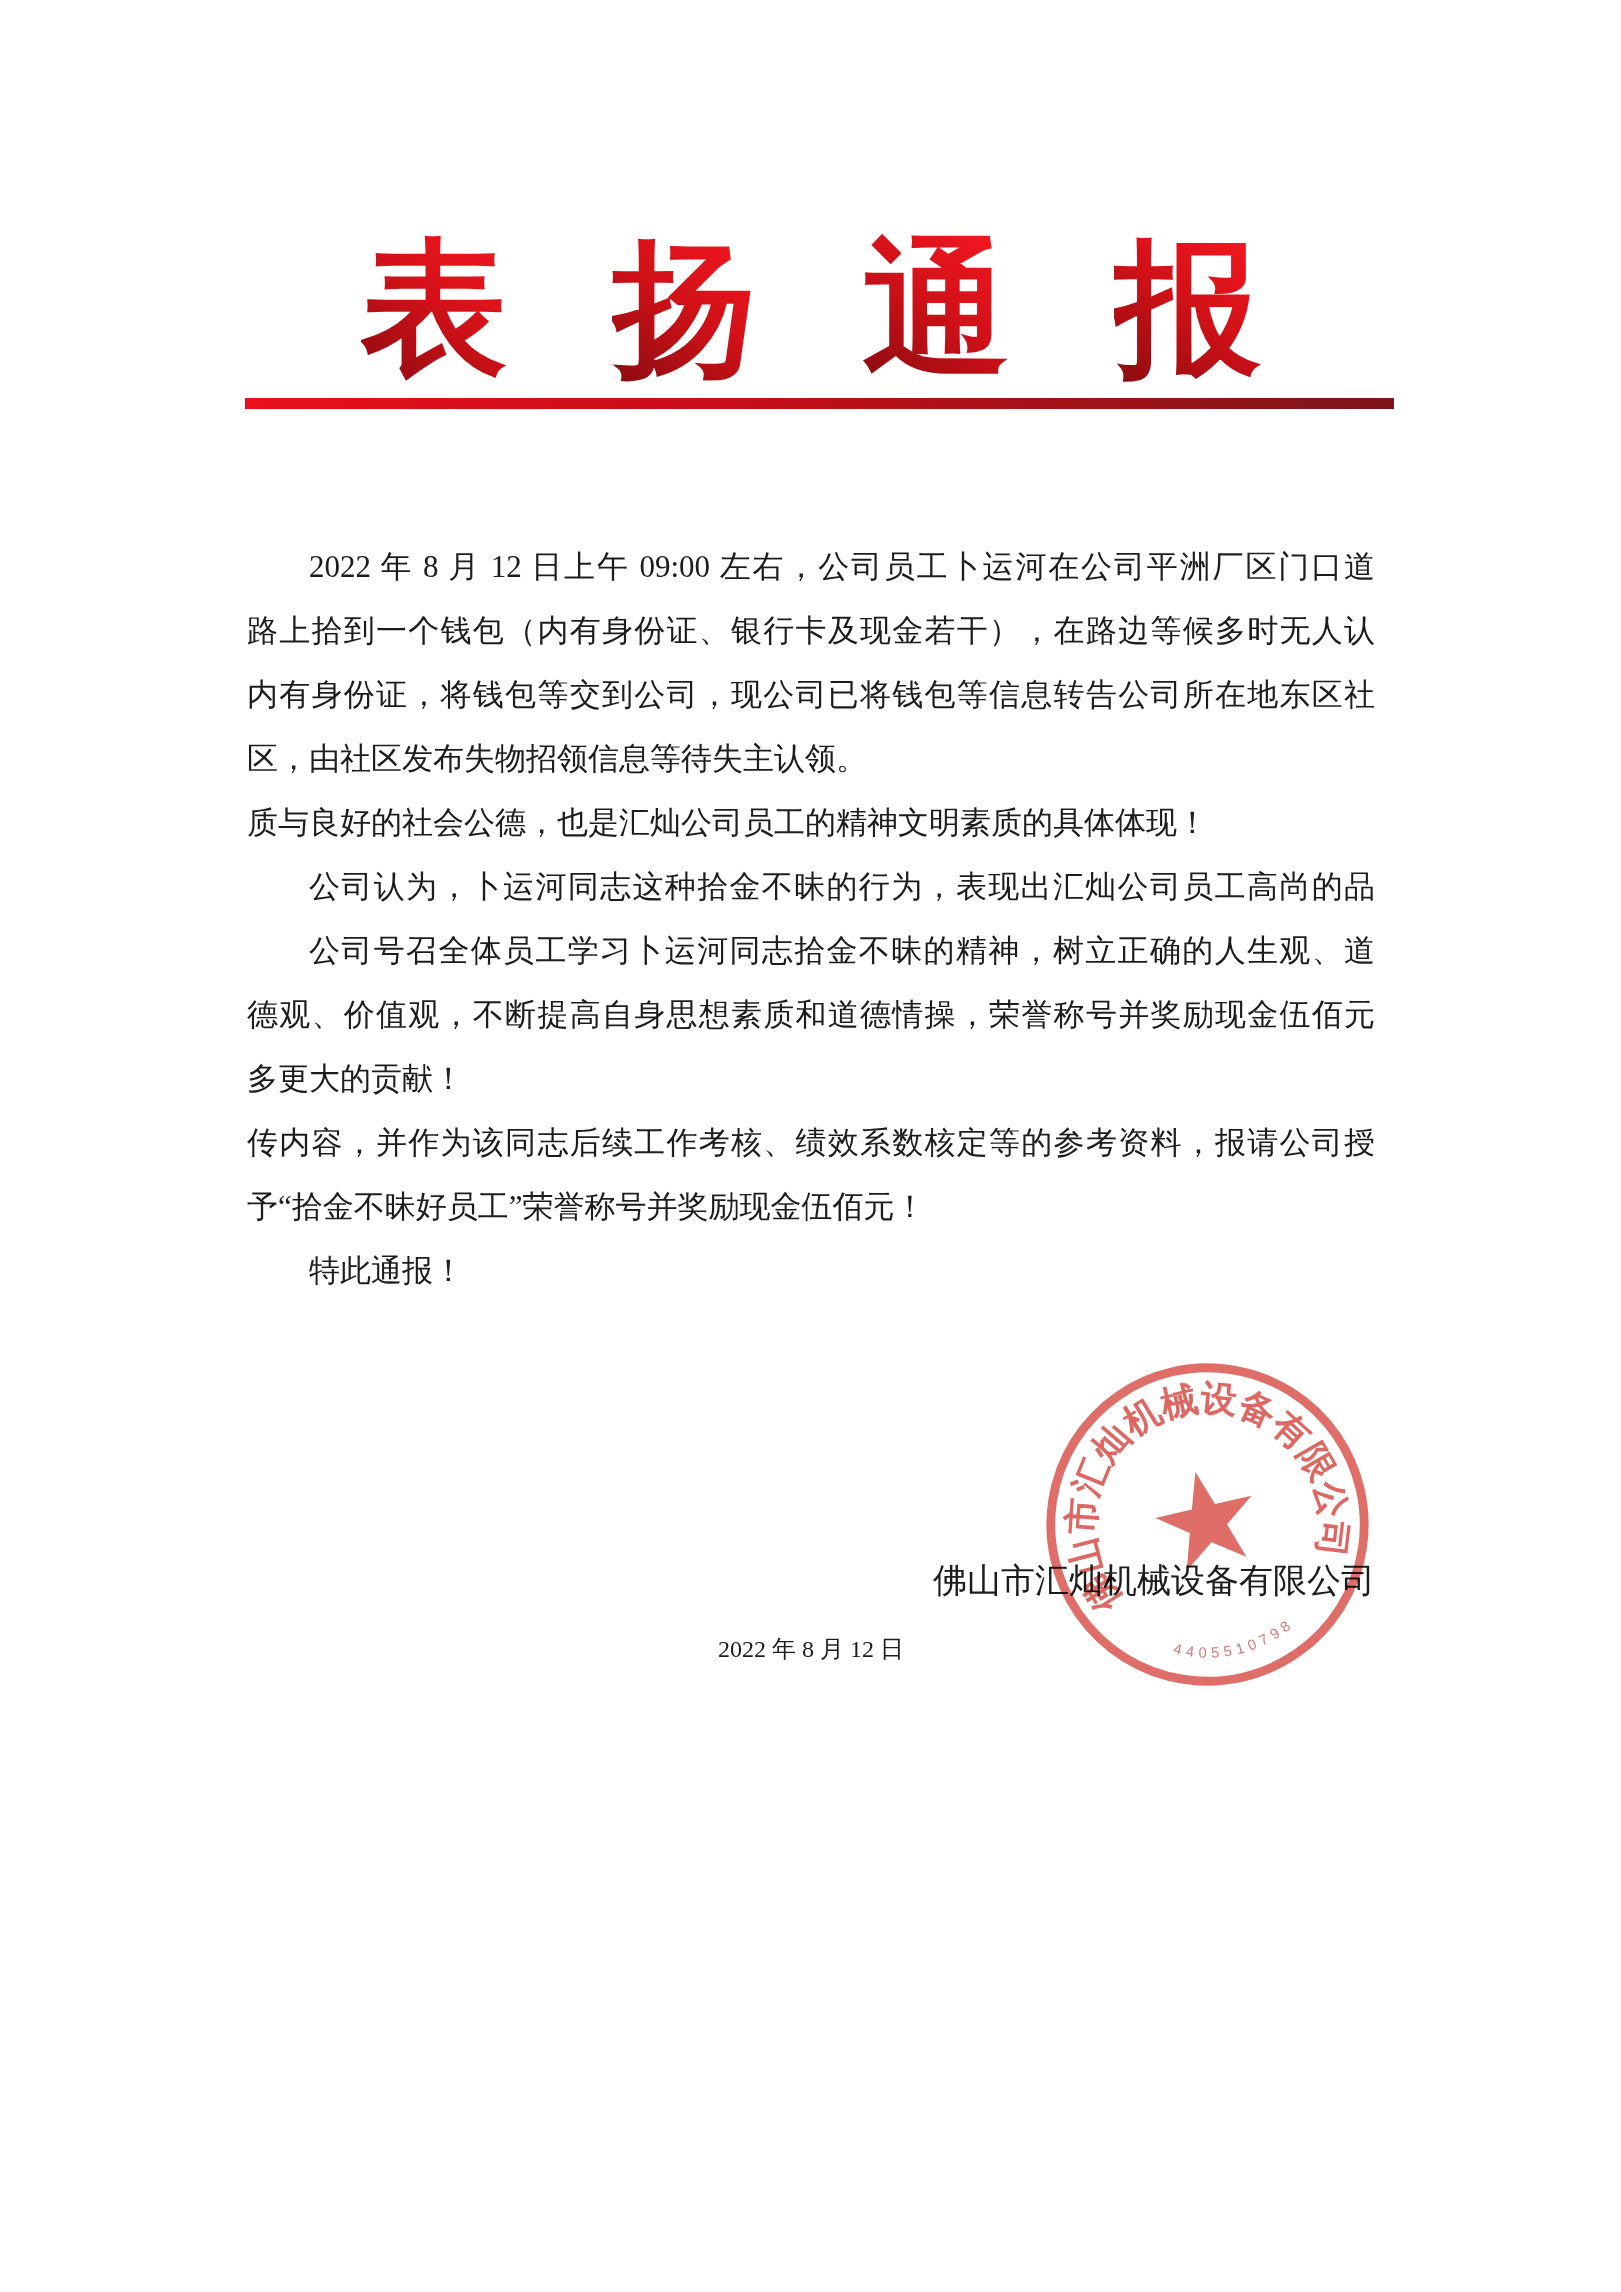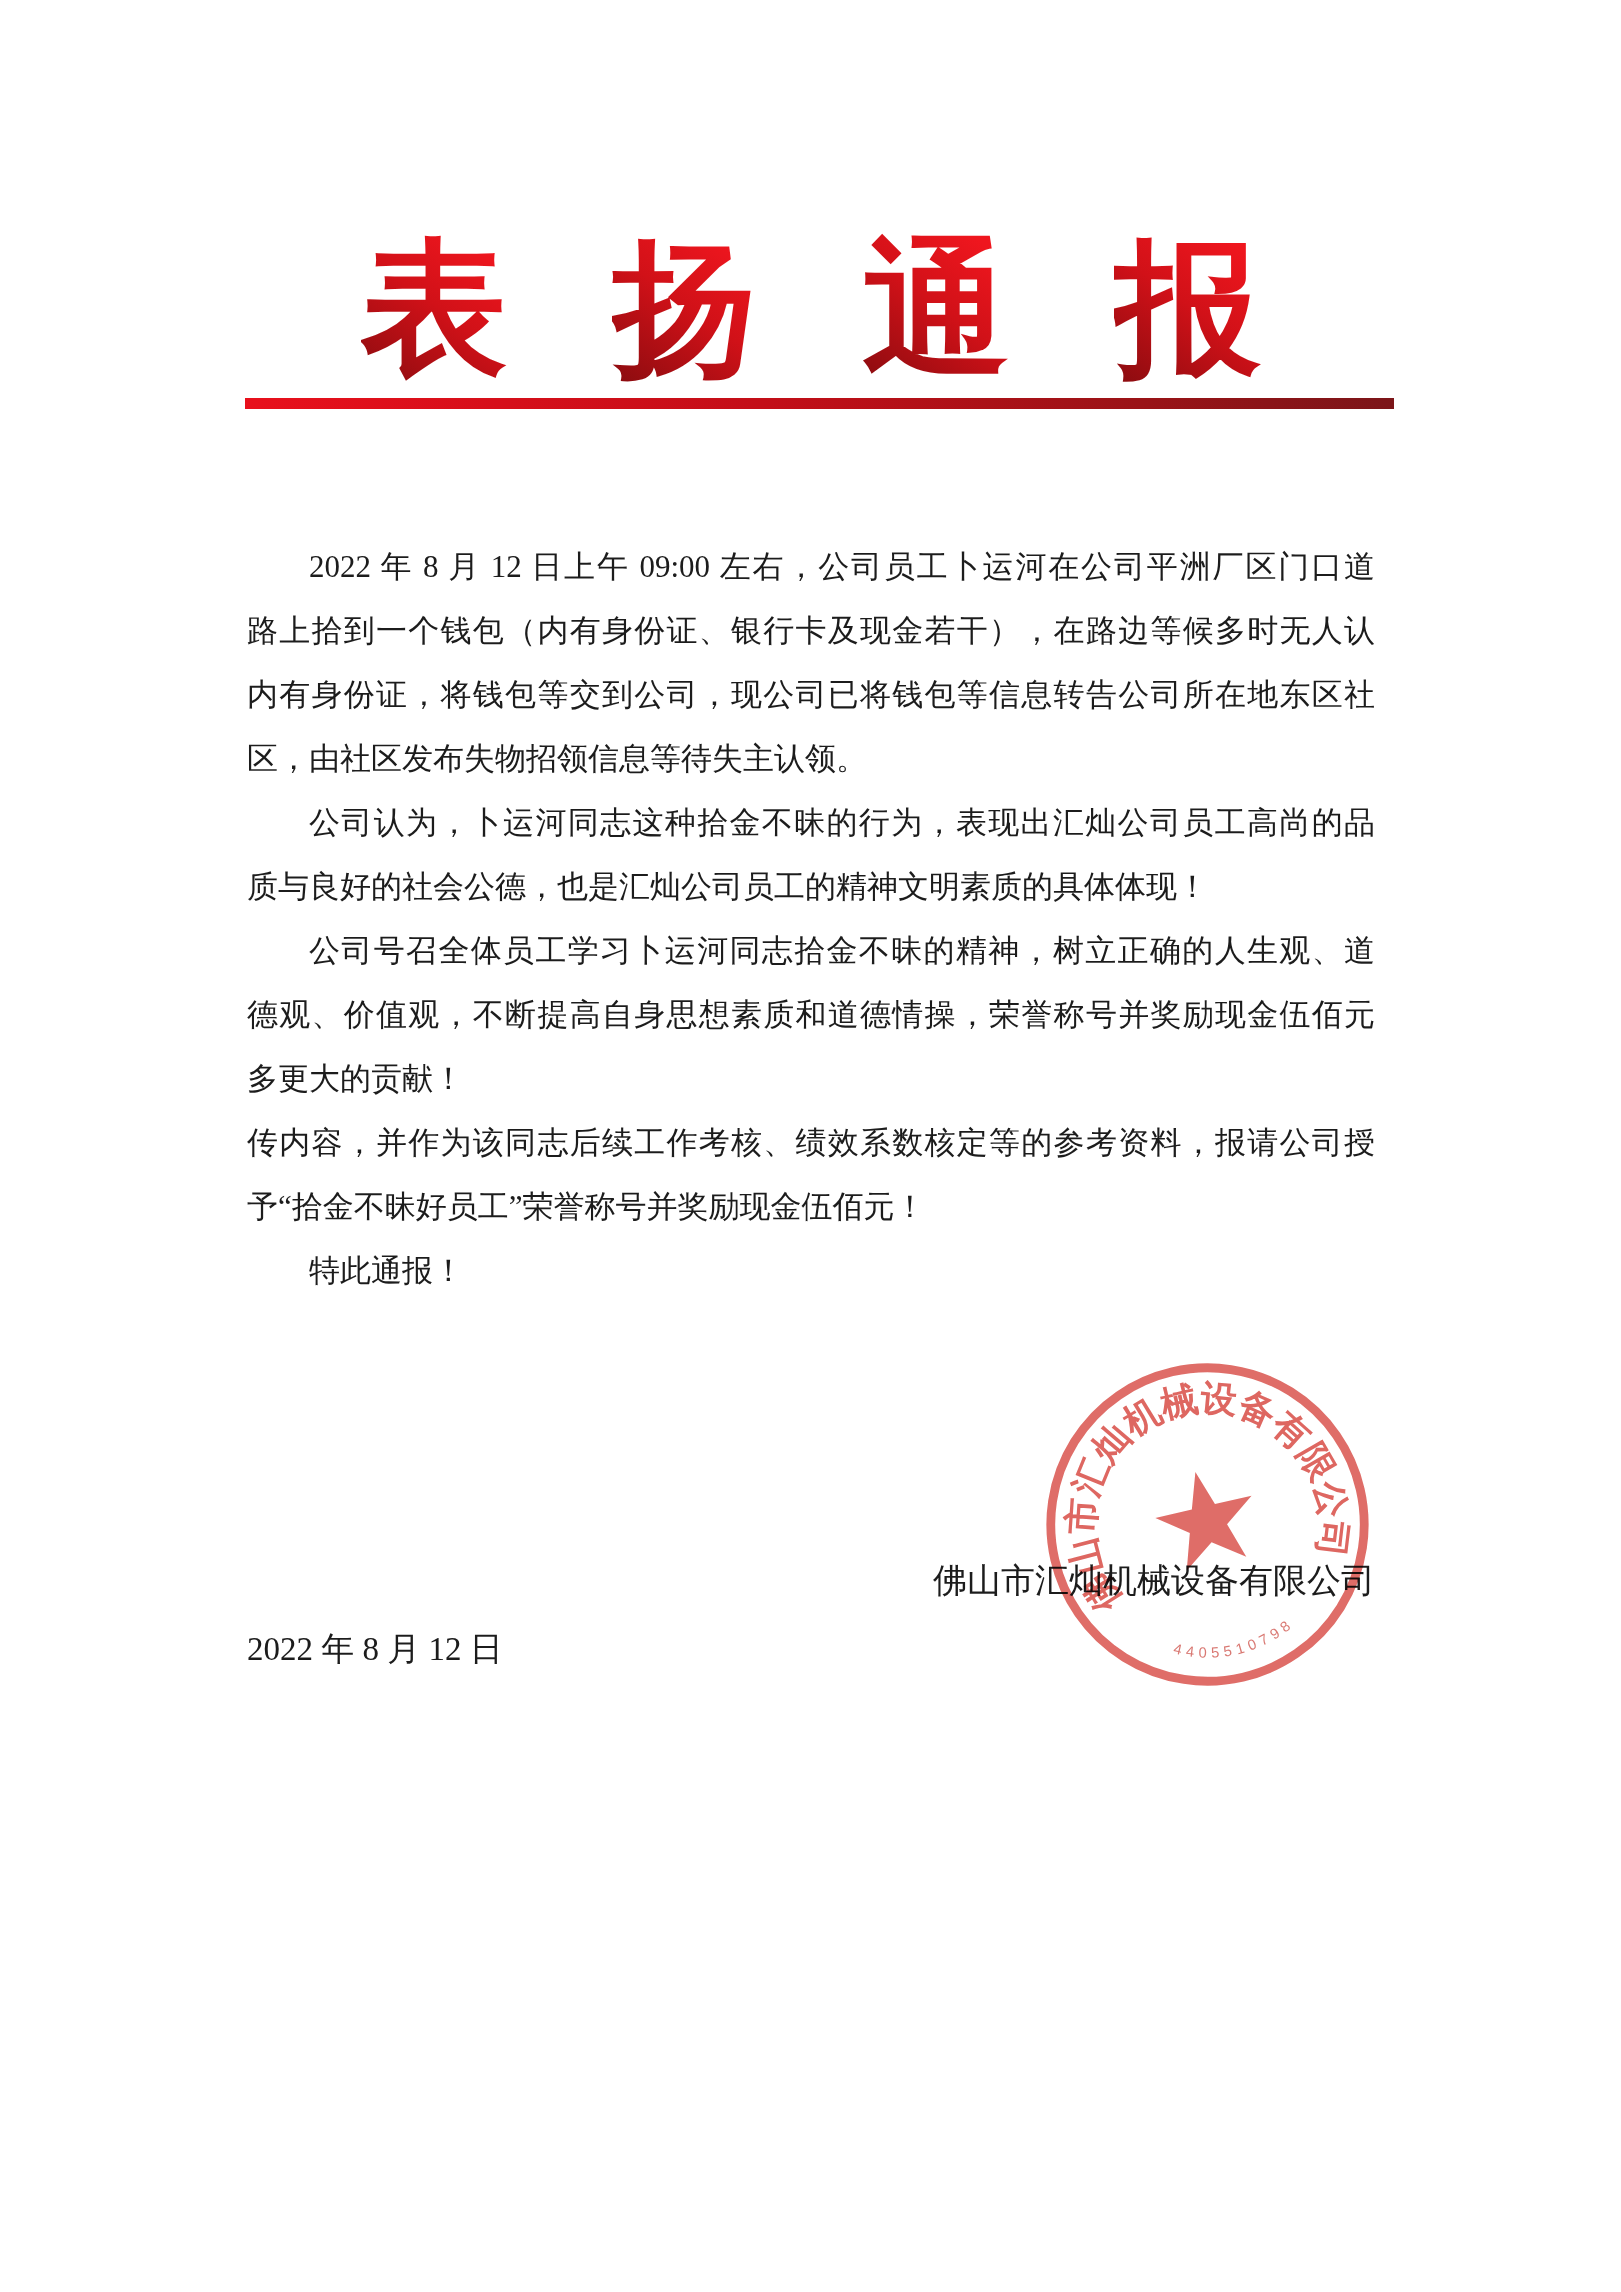--- a/index.html
+++ b/index.html
@@ -44,21 +44,21 @@
     text-align-last:justify;
     text-justify:inter-character;
   }
   
   .signature{
     position:absolute;left:247px;top:1558px;width:1128px;
     font-size:34px;line-height:45px;text-align:right;
   }
   .dateline{
     position:absolute;left:247px;top:1627px;width:1128px;
-    font-size:33px;line-height:45px;text-align:left;
+    font-size:24px;line-height:45px;text-align:center;
   }
   
   .seal{
     position:absolute;left:1041px;top:1358px;
     width:333px;height:333px;
     transform:rotate(-13deg);
     mix-blend-mode:multiply;
     opacity:.93;
     pointer-events:none;
   }
@@ -76,22 +76,22 @@
     <span class="tchar">报</span>
   </div>
   <div class="rule"></div>
 
   <div class="body">
     <div id="paragraphs">
         <div class="line indent fill">2022 年 8 月 12 日上午 09:00 左右，公司员工卜运河在公司平洲厂区门口道</div>
         <div class="line fill">路上拾到一个钱包（内有身份证、银行卡及现金若干），在路边等候多时无人认</div>
         <div class="line fill">内有身份证，将钱包等交到公司，现公司已将钱包等信息转告公司所在地东区社</div>
         <div class="line">区，由社区发布失物招领信息等待失主认领。</div>
+        <div class="line">质与良好的社会公德，也是汇灿公司员工的精神文明素质的具体体现！</div>
         <div class="line indent fill">公司认为，卜运河同志这种拾金不昧的行为，表现出汇灿公司员工高尚的品</div>
-        <div class="line">质与良好的社会公德，也是汇灿公司员工的精神文明素质的具体体现！</div>
         <div class="line indent fill">公司号召全体员工学习卜运河同志拾金不昧的精神，树立正确的人生观、道</div>
         <div class="line fill">德观、价值观，不断提高自身思想素质和道德情操，荣誉称号并奖励现金伍佰元</div>
         <div class="line">多更大的贡献！</div>
         <div class="line fill">传内容，并作为该同志后续工作考核、绩效系数核定等的参考资料，报请公司授</div>
         <div class="line">予“拾金不昧好员工”荣誉称号并奖励现金伍佰元！</div>
       </div>
     <div class="line indent">特此通报！</div>
   </div>
 
   <div class="signature">佛山市汇灿机械设备有限公司</div>

